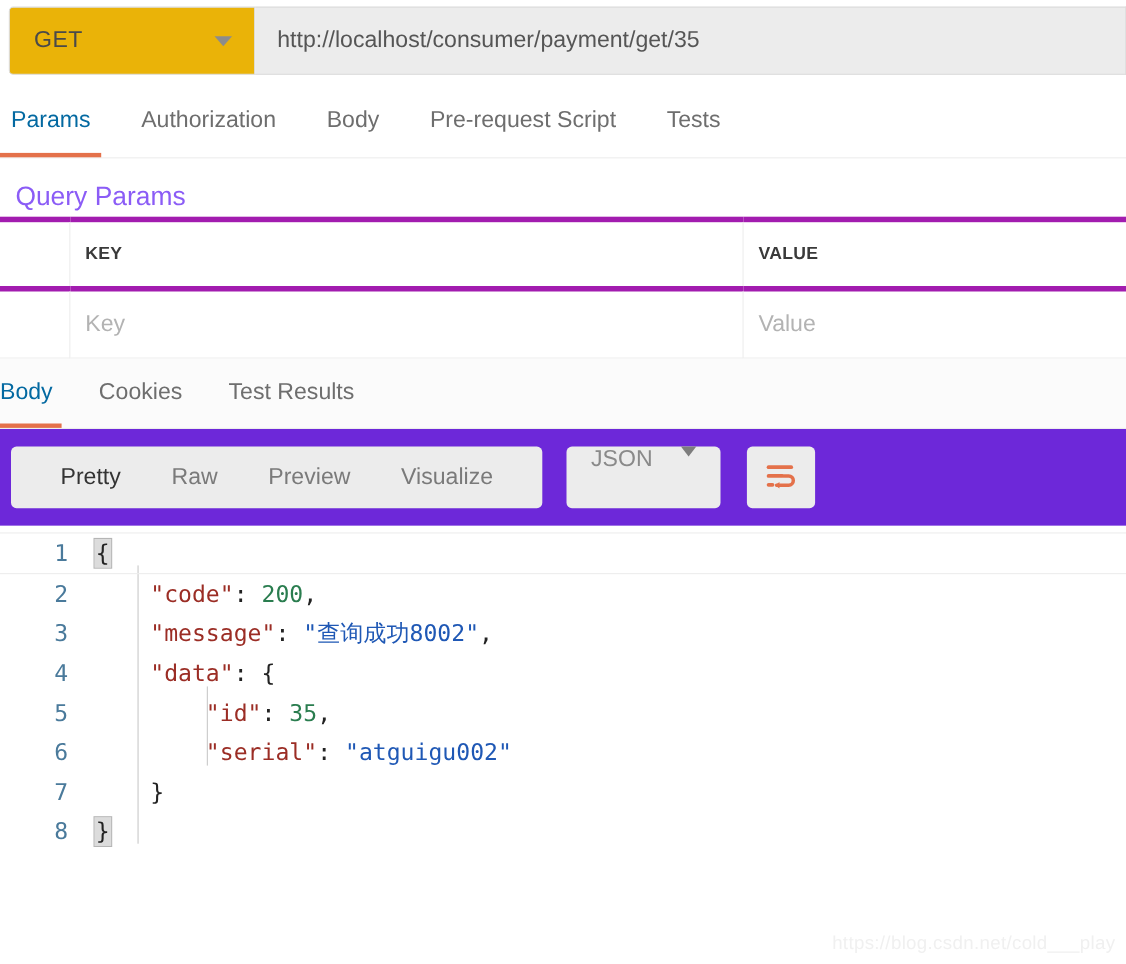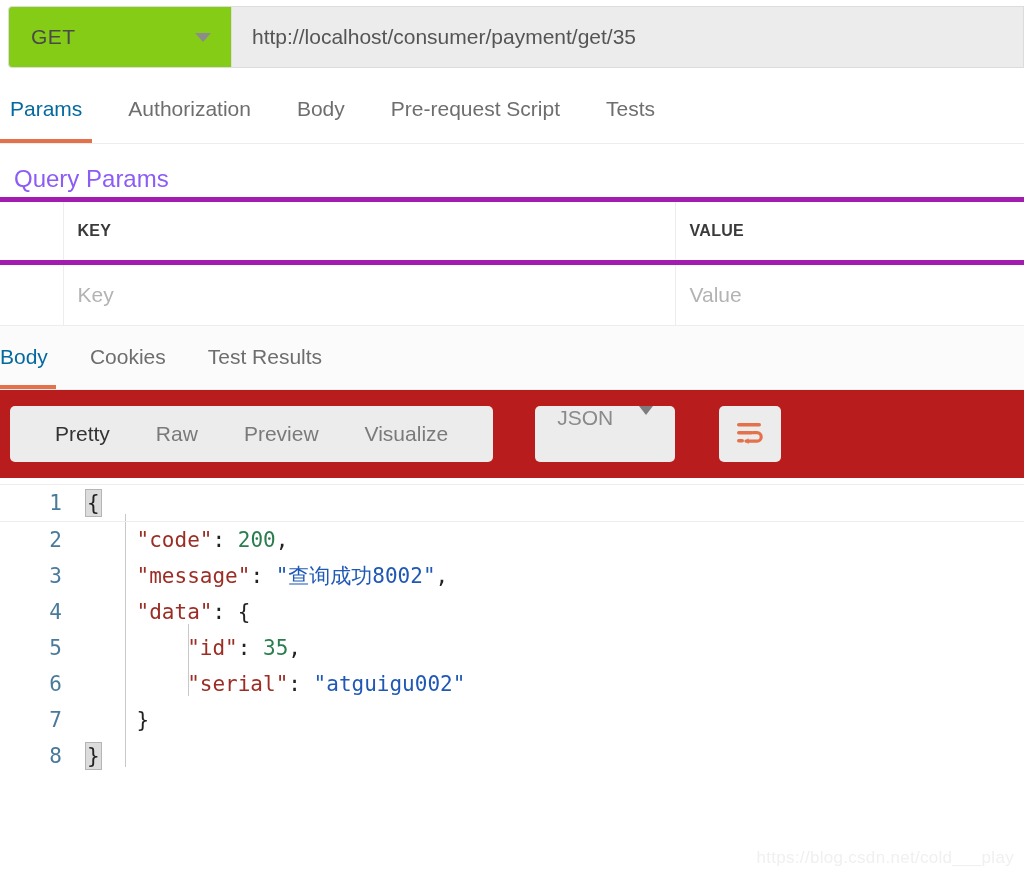--- a/index.html
+++ b/index.html
@@ -17,21 +17,21 @@
   
   .url-bar {
     display: flex;
     align-items: stretch;
     height: 78px;
     padding: 4px 0 0 8px;
     box-sizing: border-box;
   }
   .method-select {
     width: 224px;
-    background: #84cc16;
+    background: #eab308;
     border: 1px solid #dcdcdc;
     border-radius: 4px 0 0 4px;
     display: flex;
     align-items: center;
     justify-content: space-between;
     padding: 0 20px 0 22px;
     box-sizing: border-box;
     margin-top: 2px;
     margin-bottom: 10px;
     cursor: pointer;
@@ -147,22 +147,21 @@
   .resp-tabs .tab:first-child { margin-left: 0; }
   .resp-tabs .tab.active::after { left: 0; right: -8px; }
 
   
   .fmt-bar {
     height: 88px;
     display: flex;
     align-items: center;
     padding-left: 10px;
     box-sizing: border-box;
-    background: #b91c1c;
-    gap: 20px;
+    background: #6d28d9;
   }
   .fmt-group {
     background: #ececec;
     border-radius: 5px;
     height: 56px;
     display: flex;
     align-items: center;
     padding: 0 22px;
     box-sizing: border-box;
   }

